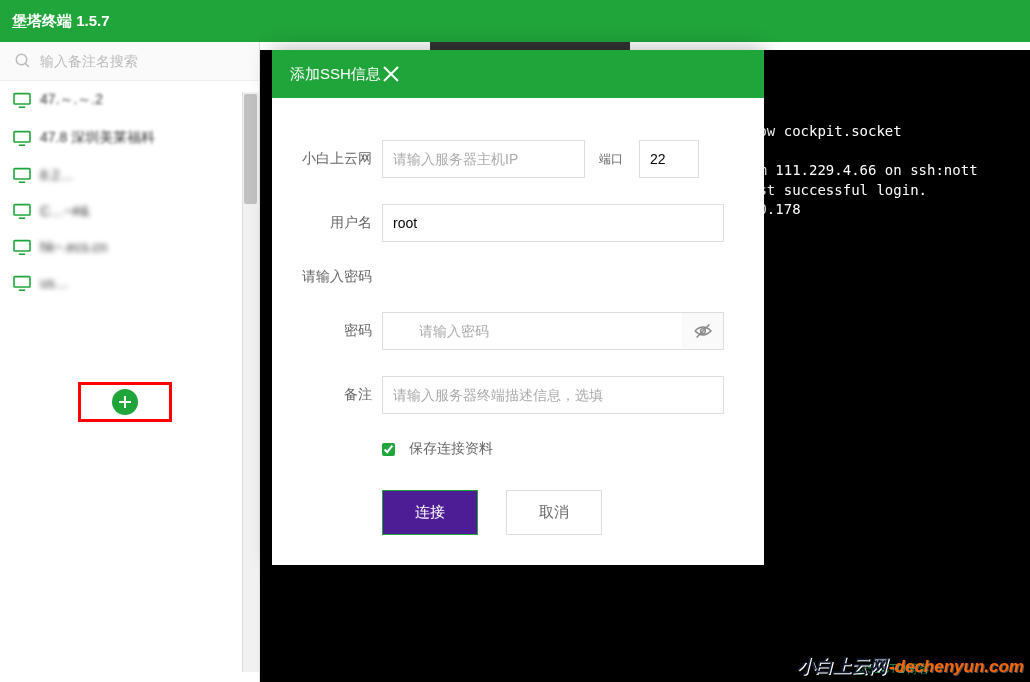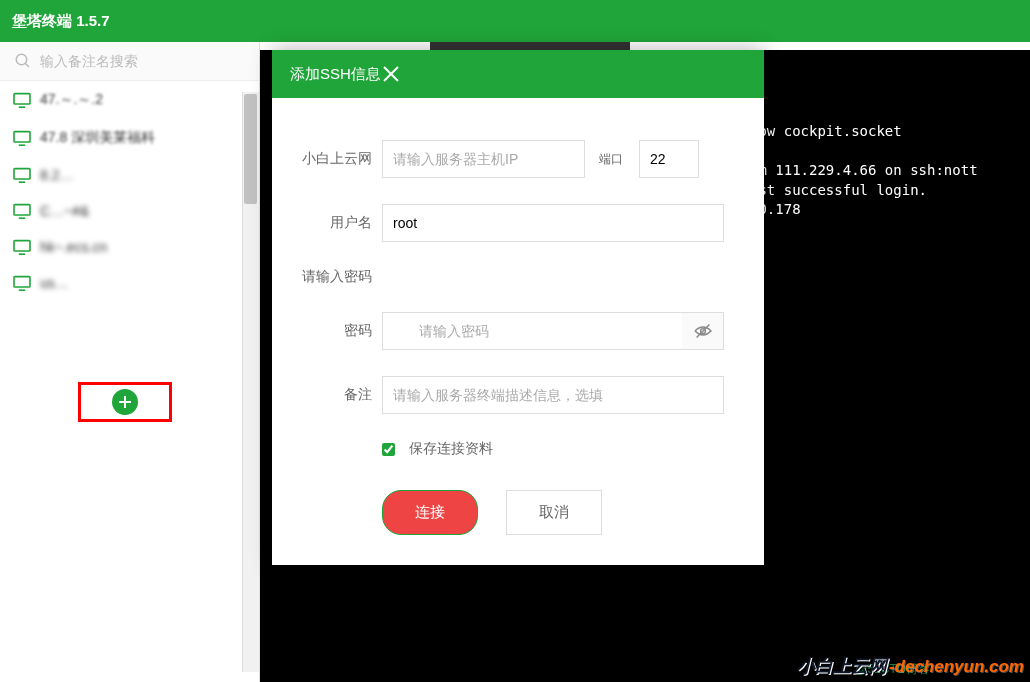--- a/index.html
+++ b/index.html
@@ -52,21 +52,21 @@
     .tab-btn + .tab-btn { border-left: none; }
     
     .pwd-wrap { flex: 1; position: relative; display: flex; }
     .eye-btn { position: absolute; right: 0; top: 0; width: 42px; height: 38px; border: 1px solid #ddd; border-left: none; display: flex; align-items: center; justify-content: center; cursor: pointer; background: #fafafa; }
     
     .checkbox-row { display: flex; align-items: center; margin-left: 80px; margin-bottom: 32px; font-size: 14px; color: #666; gap: 8px; }
     .checkbox-row input { margin-right: 6px; accent-color: #20a53a; }
     
     .btn-row { display: flex; gap: 28px; margin-left: 80px; }
     .btn { padding: 12px 32px; font-size: 15px; border: 1px solid #ddd; cursor: pointer; background: #fff; color: #666; }
-    .btn.primary { background: #ef4444; color: #fff; border-color: #20a53a; border-radius: 19px; }
+    .btn.primary { background: #4c1d95; color: #fff; border-color: #20a53a; }
     
     .watermark { position: absolute; right: 6px; bottom: 4px; display: flex; align-items: baseline; gap: 2px; z-index: 200; }
     .wm1 { color: #0f172a; font-size: 18px; font-weight: bold; font-style: italic; text-shadow: 1px 1px 0 #fff; }
     .wm2 { color: #ff6600; font-size: 17px; font-weight: bold; font-style: italic; text-shadow: 1px 1px 0 rgba(255,255,255,0.3); }
     .credit { position: absolute; right: 100px; bottom: 4px; color: #15803d; font-size: 12px; z-index: 199; margin-top: 47px; }
   </style>
 </head>
 <body>
 
 <div class="header">

